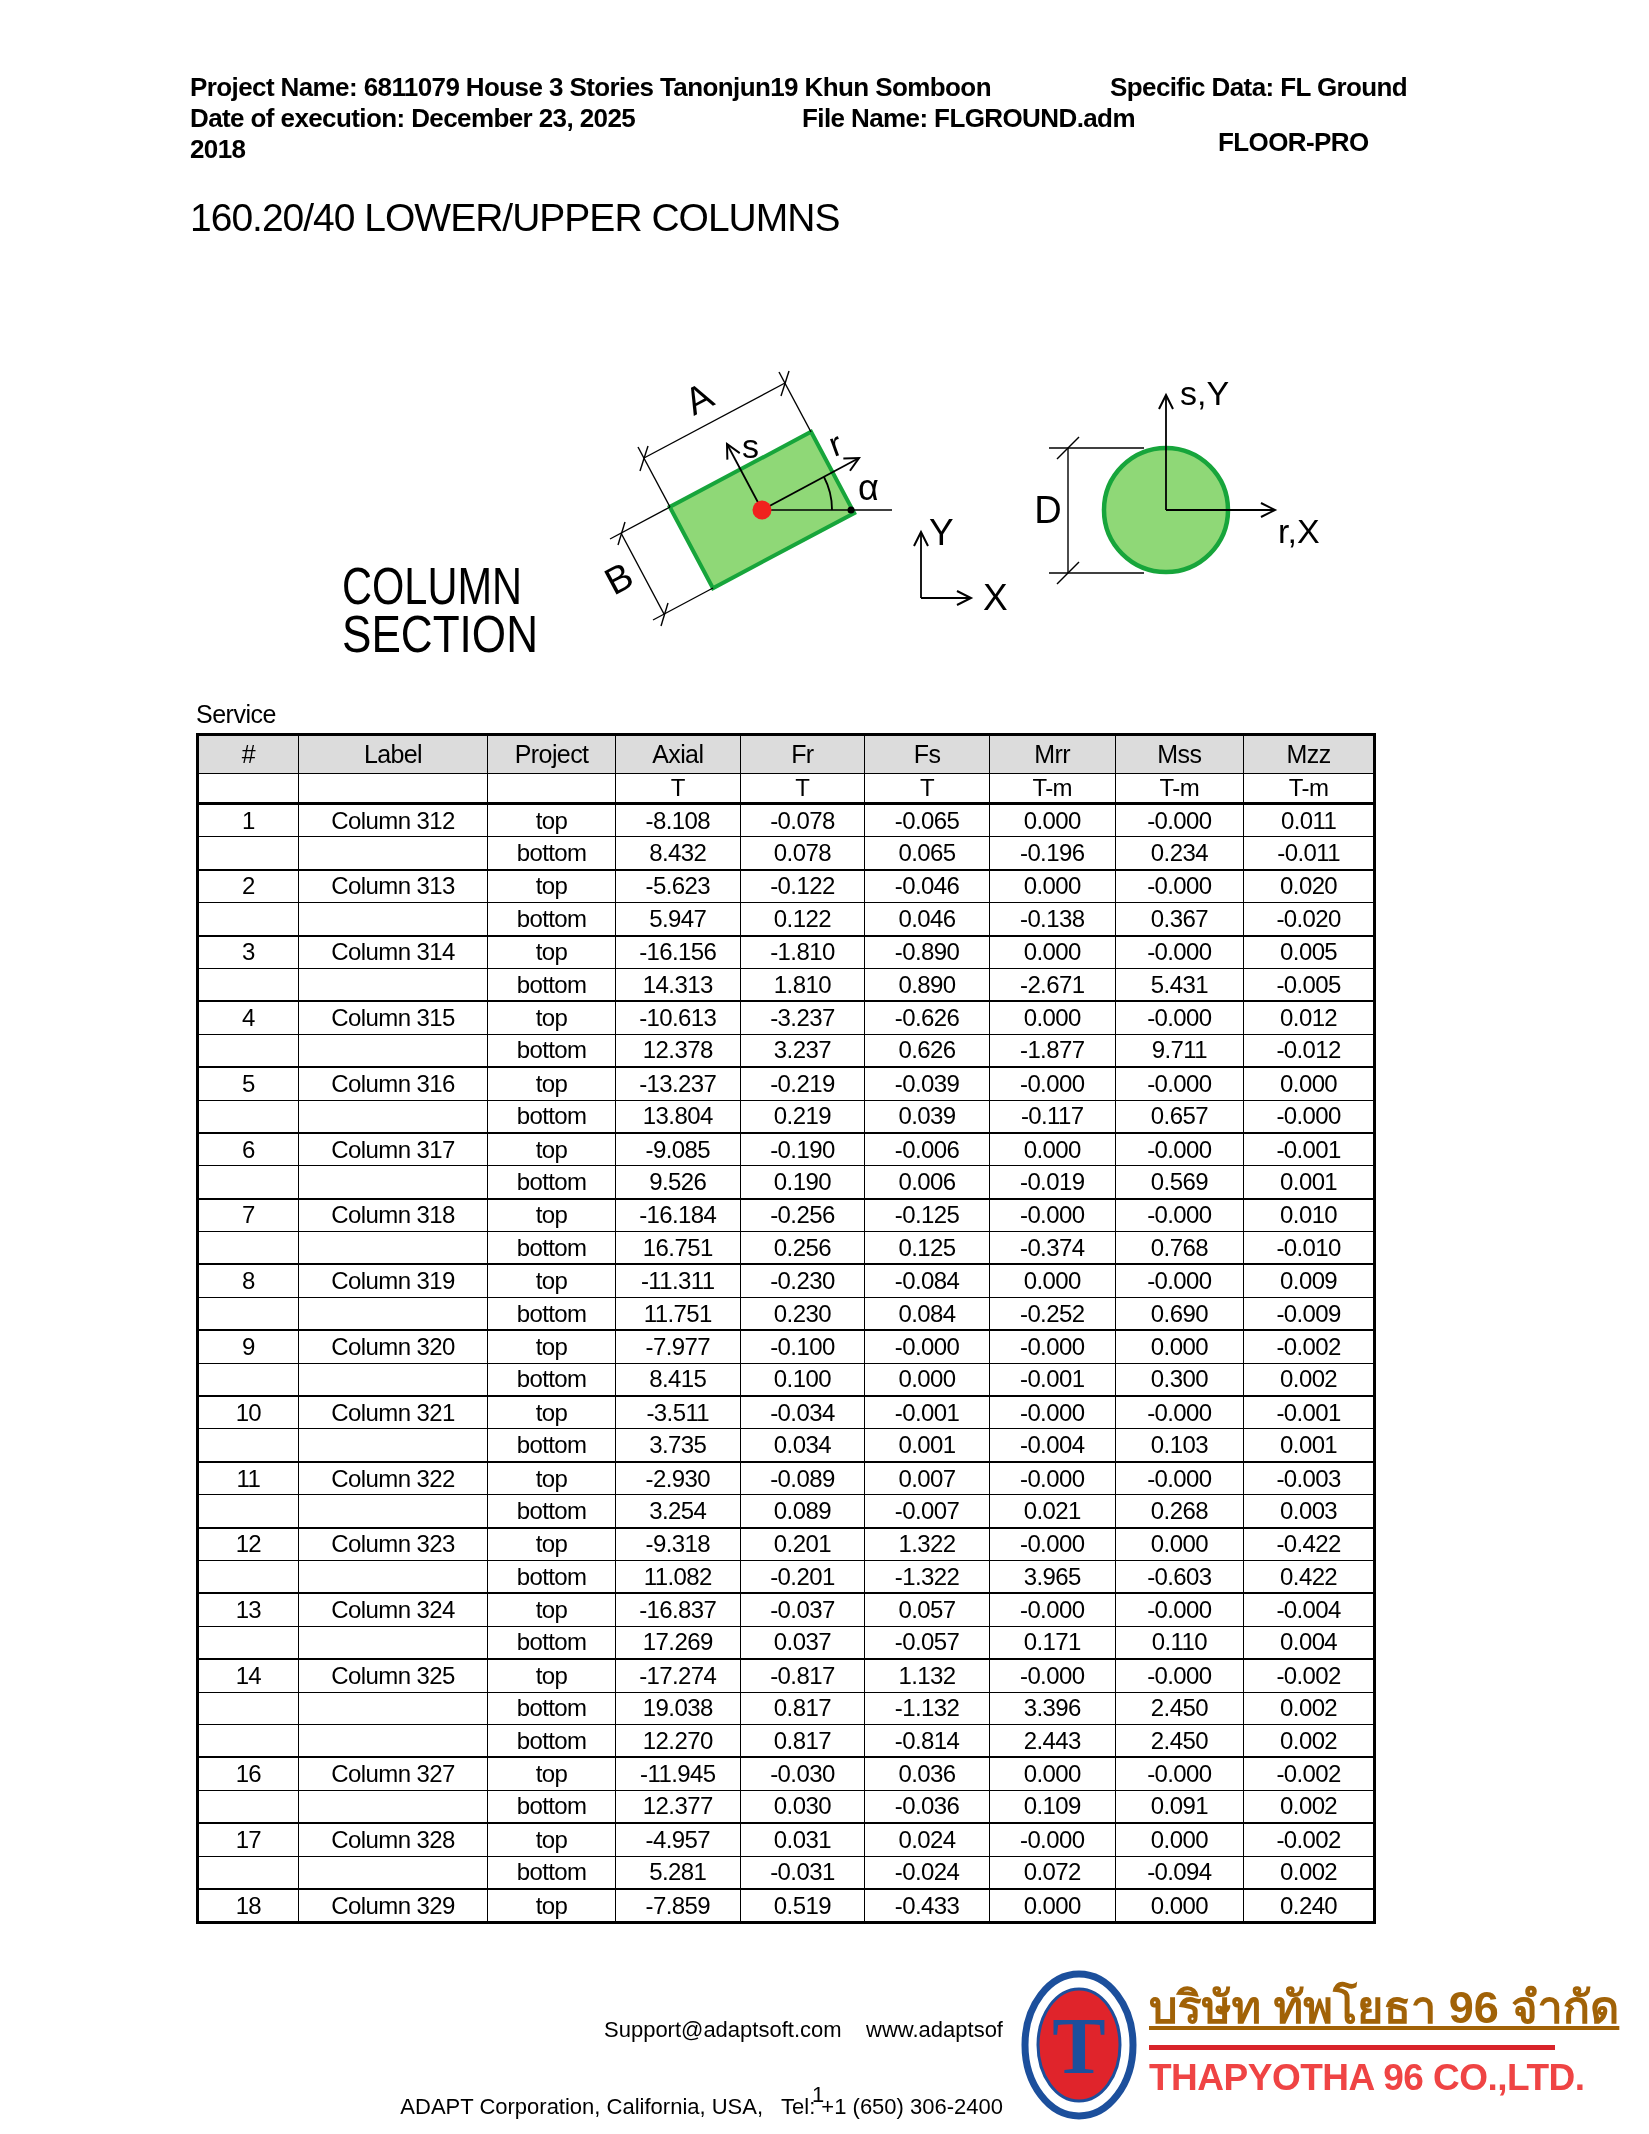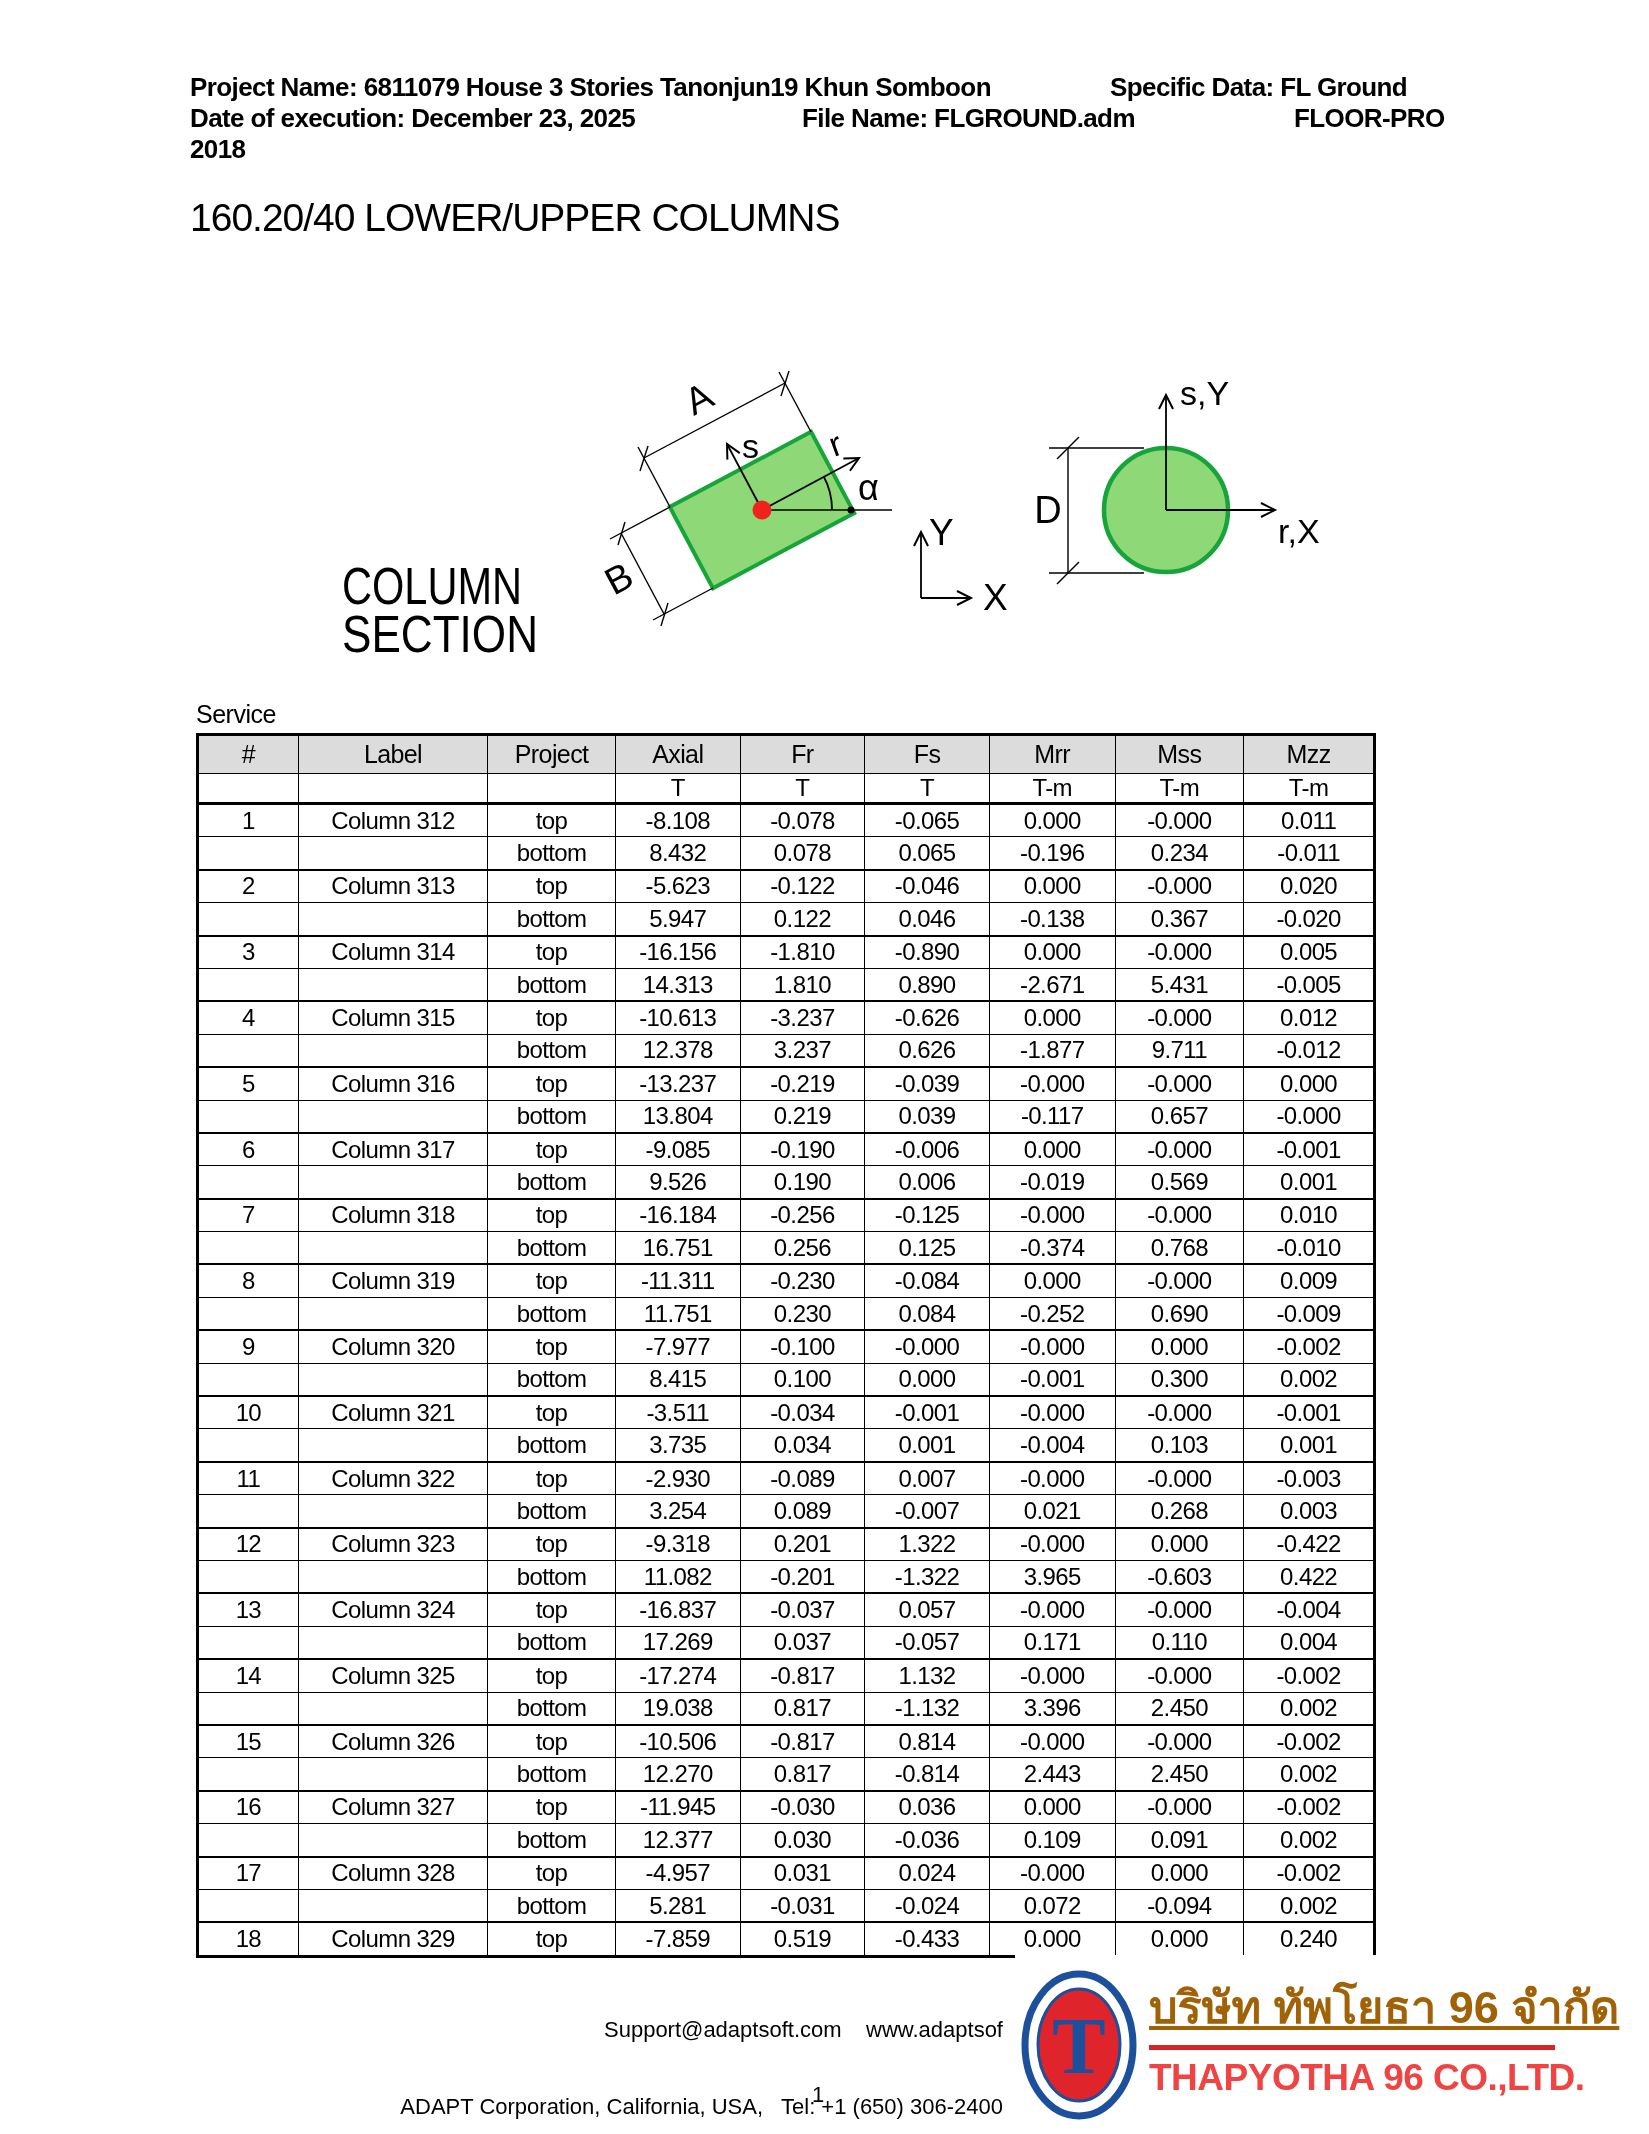--- a/index.html
+++ b/index.html
@@ -9,21 +9,21 @@
     font-family:"Liberation Sans", sans-serif; color:#000;
   }
   
   .hdr { position:absolute; left:190px; top:72px; width:1300px;
          font-weight:bold; font-size:26px; letter-spacing:-0.6px;text-decoration:underline; }
   .hline { position:relative; height:31px; }
   .hline span { position:absolute; top:0; white-space:pre; }
   .h-left { left:0; }
   .h-spec { left:920px; }
   .h-file { left:612px; }
-  .h-prog { left:1104px; }
+  .h-prog { left:1028px;margin-top:24px; }
   
   .title { position:absolute; left:190px; top:196px; font-size:39px;
            letter-spacing:-1px; white-space:pre; }
   
   .diagram { position:absolute; left:250px; top:260px; width:1170px; height:420px; }
   .diagram text { font-family:"Liberation Sans", sans-serif; fill:#000; }
   
   .service-label { position:absolute; left:196px; top:700px; font-size:25px; letter-spacing:-0.5px; }
   .svc-table { position:absolute; left:196px; top:733px; width:1180px;
                border-collapse:collapse; table-layout:fixed;
@@ -475,31 +475,20 @@
           <td></td>
           <td></td>
           <td>bottom</td>
           <td>19.038</td>
           <td>0.817</td>
           <td>-1.132</td>
           <td>3.396</td>
           <td>2.450</td>
           <td>0.002</td>
         </tr>
-        <tr class="group-start">
-          <td>15</td>
-          <td>Column 326</td>
-          <td>top</td>
-          <td>-10.506</td>
-          <td>-0.817</td>
-          <td>0.814</td>
-          <td>-0.000</td>
-          <td>-0.000</td>
-          <td>-0.002</td>
-        </tr>
         <tr>
           <td></td>
           <td></td>
           <td>bottom</td>
           <td>12.270</td>
           <td>0.817</td>
           <td>-0.814</td>
           <td>2.443</td>
           <td>2.450</td>
           <td>0.002</td>

